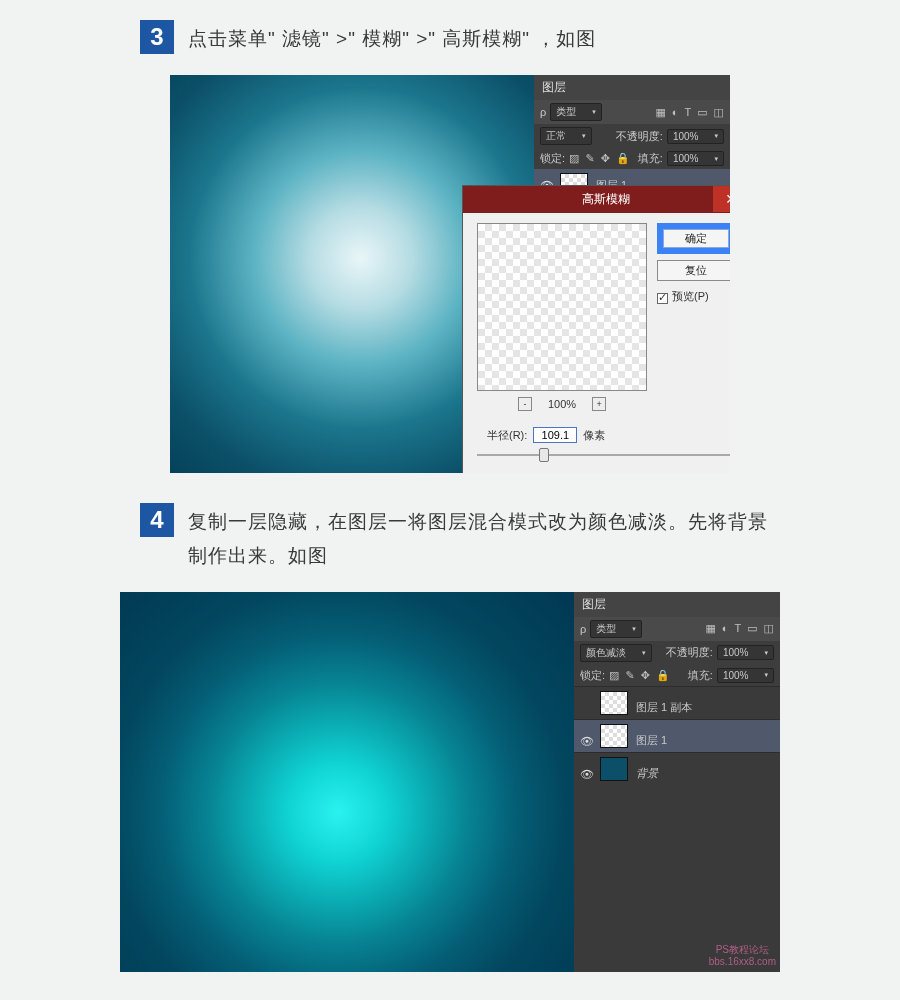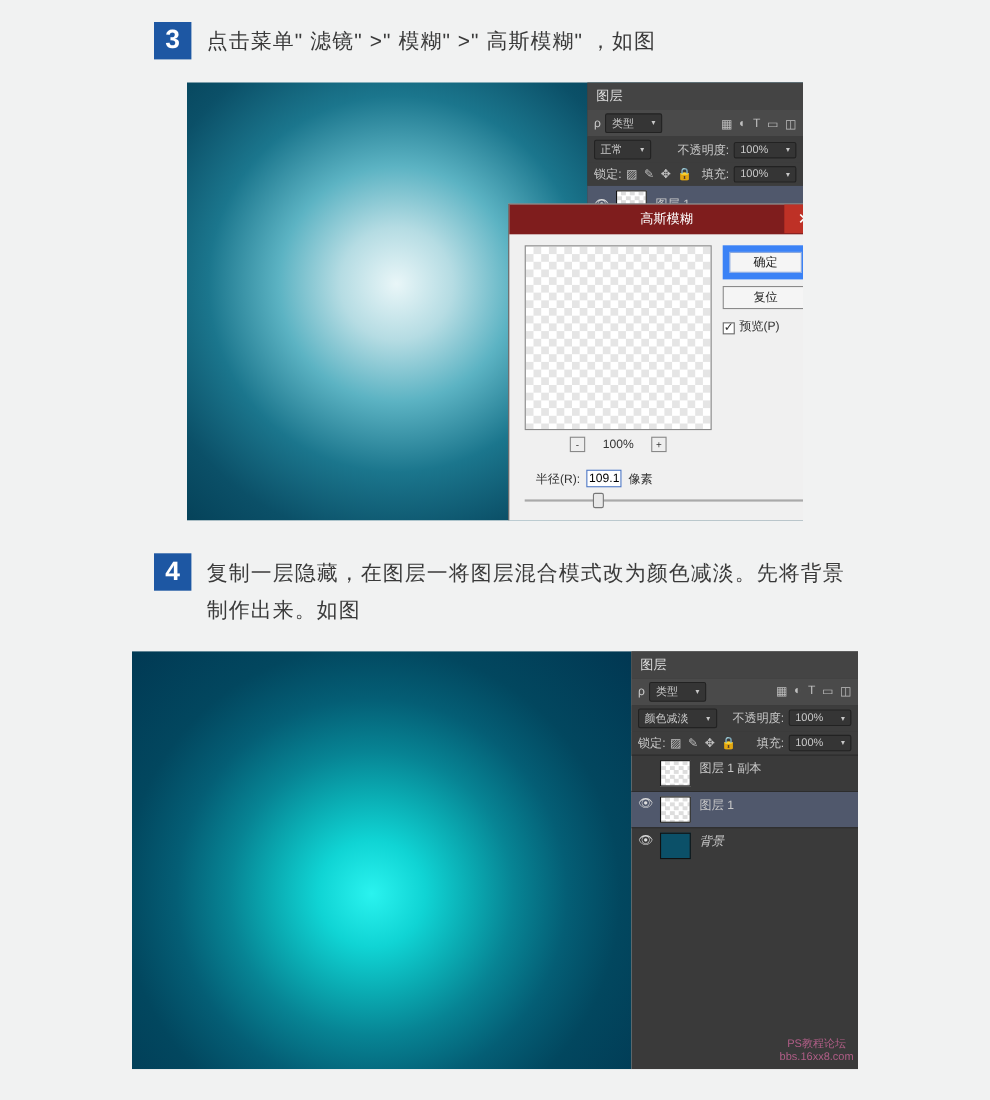--- a/index.html
+++ b/index.html
@@ -34,30 +34,30 @@
 .preview-box { width: 170px; height: 168px; border: 1px solid #888; background-image: repeating-conic-gradient(#e5e5e5 0 25%, #fff 0 50%); background-size: 14px 14px; }
 .zoom-row { display: flex; align-items: center; gap: 16px; margin-top: 6px; color: #333; font-size: 11px; }
 .zoom-btn { width: 14px; height: 14px; border: 1px solid #888; display: flex; align-items: center; justify-content: center; font-size: 9px; color: #333; background: #eee; }
 .btn-col { display: flex; flex-direction: column; gap: 6px; width: 78px; }
 .pbtn { border: 1px solid #8a8a8a; background: #f5f5f5; font-size: 11px; text-align: center; padding: 2px 0; color: #222; }
 .pbtn.primary { border: 6px solid #3b82f6; box-shadow: inset 0 0 0 1px #8aa8de; }
 .chk-row { display: flex; align-items: flex-end; gap: 4px; font-size: 11px; color: #333; margin-top: 2px; }
 .chk { width: 11px; height: 11px; border: 1px solid #666; background: #fff; position: relative; }
 .chk::after { content: "✓"; position: absolute; top: -3px; left: 0; font-size: 11px; color: #333; }
 .radius-row { display: flex; align-items: flex-end; gap: 6px; margin: 6px 24px 4px; font-size: 11px; color: #333; }
-.radius-input { width: 32px; border: 1px solid #4b75c2; background: #fff; color: #000; text-align: center; font-size: 11px; padding: 1px 0; }
+.radius-input { width: 44px; border: 1px solid #4b75c2; background: #fff; color: #000; text-align: center; font-size: 11px; padding: 1px 0; }
 .slider { position: relative; height: 16px; margin: 0 14px 12px; }
 .slider-track { position: absolute; top: 7px; left: 0; right: 0; height: 2px; background: #a9a9a9; }
 .slider-thumb { position: absolute; top: 1px; left: 24%; width: 10px; height: 14px; background: #e8e8e8; border: 1px solid #777; border-radius: 2px; }
 
 
 .shot2 { width: 660px; height: 380px; position: relative; display: flex; overflow: hidden; }
 .canvas2 { flex: 1; background: radial-gradient(circle at 48% 58%, #2af3ef 0%, #10d4d4 15%, #0aabb2 28%, #078494 40%, #045e75 55%, #02475f 70%, #013752 100%); }
 .panel2 { width: 206px; background: #3a3a3a; color: #c8c8c8; font-size: 11px; }
-.lp-layer2 { display: flex; align-items: flex-start; padding: 4px 6px; gap: 8px; border-top: 1px solid #2c2c2c; }
+.lp-layer2 { display: flex; align-items: flex-end; padding: 4px 6px; gap: 8px; border-top: 1px solid #2c2c2c; }
 .lp-layer2.sel { background: #50586c; }
 .lp-tail { height: 150px; }
 .watermark { position: absolute; right: 4px; bottom: 4px; font-size: 10px; color: #c69; opacity: 0.8; text-align: center; line-height: 1.2; }
 </style>
 </head>
 <body>
 
 <div class="page">
 
   <div class="step">

